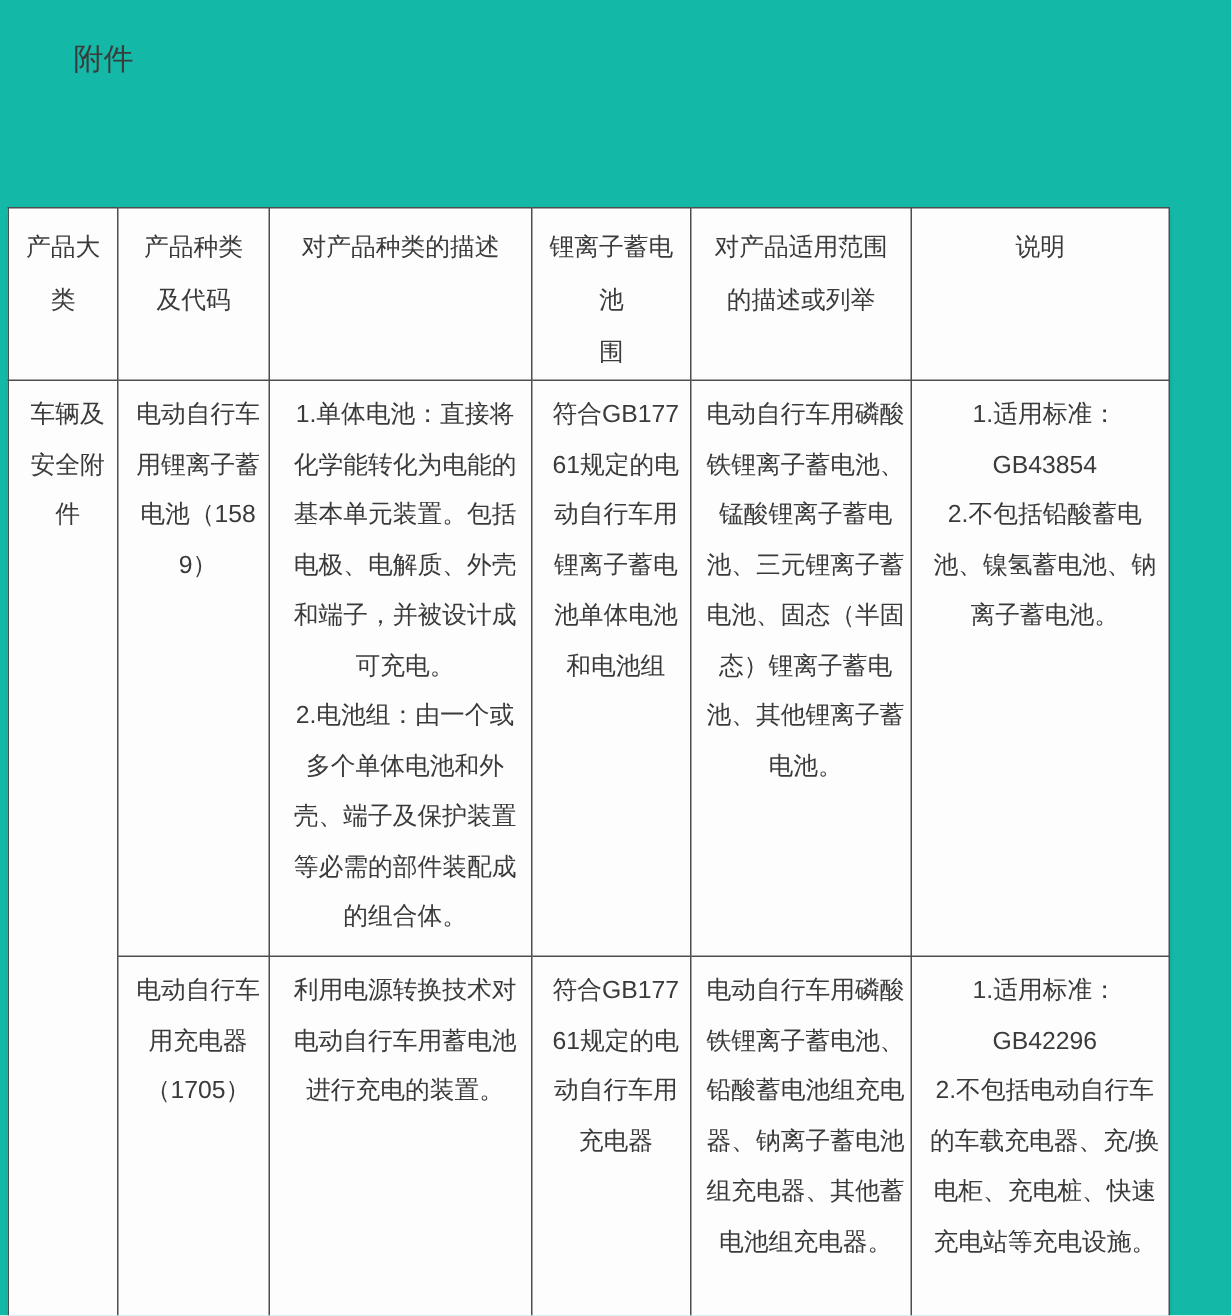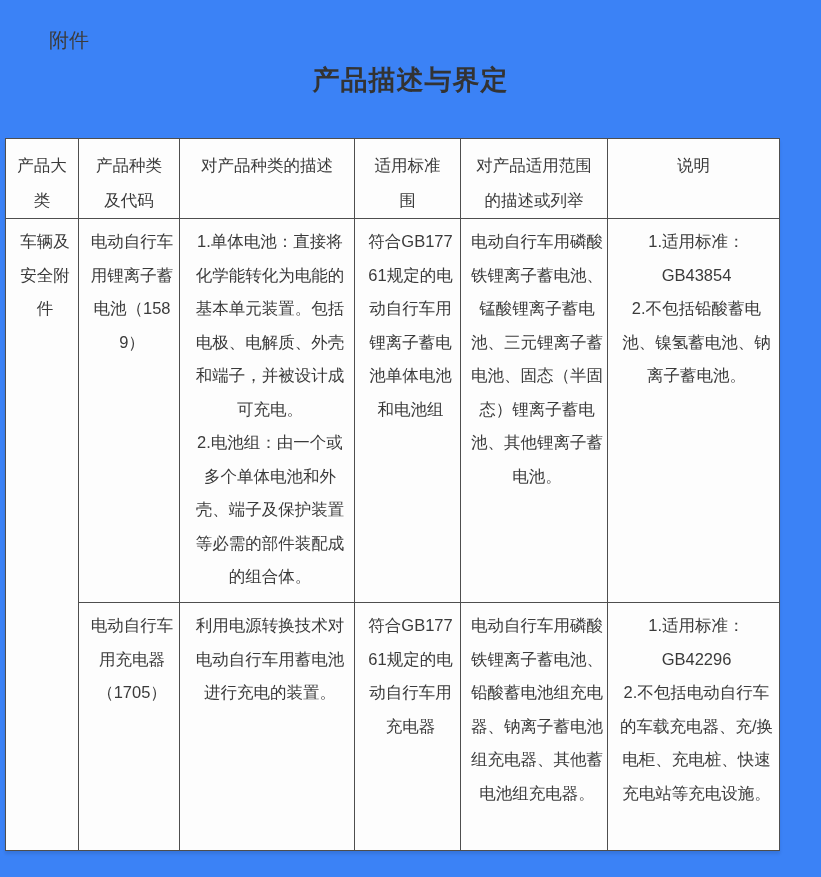--- a/index.html
+++ b/index.html
@@ -1,21 +1,21 @@
 <!DOCTYPE html>
 <html><head>
 <meta charset="utf-8">
 <style>
   * { margin: 0; padding: 0; box-sizing: border-box; }
   html, body { background: #ffffff; }
   .page {
     position: relative;
     width: 821px;
     height: 877px;
-    background: #3b82f6;
+    background: #14b8a6;
     font-family: "Liberation Sans", "DejaVu Sans", sans-serif;
     color: #3a3a3a;
     overflow: hidden;
   }
   .attachment-label {
     position: absolute;
     left: 49px;
     top: 27px;
     font-size: 20px;
     line-height: 26px;
@@ -67,38 +67,37 @@
   tr.body-row-1 { height: 384px; }
   tr.body-row-2 { height: 248px; }
 </style>
 </head>
 <body>
 
 <div class="page">
 
   <div class="attachment-label">附件</div>
 
-  <div class="doc-title">产品描述与界定</div>
 
   <table class="product-table">
     <colgroup>
       <col style="width:73px">
       <col style="width:101px">
       <col style="width:175px">
       <col style="width:106px">
       <col style="width:147px">
       <col style="width:172px">
     </colgroup>
     <thead>
       <tr>
         <th>产品大类</th>
         <th>产品种类
 及代码</th>
         <th>对产品种类的描述</th>
-        <th>适用标准
+        <th>锂离子蓄电池
 围</th>
         <th>对产品适用范围
 的描述或列举</th>
         <th>说明</th>
       </tr>
     </thead>
     <tbody>
       <tr class="body-row-1">
         <td rowspan="2">车辆及安全附件</td>
         <td>电动自行车用锂离子蓄电池（1589）</td>

